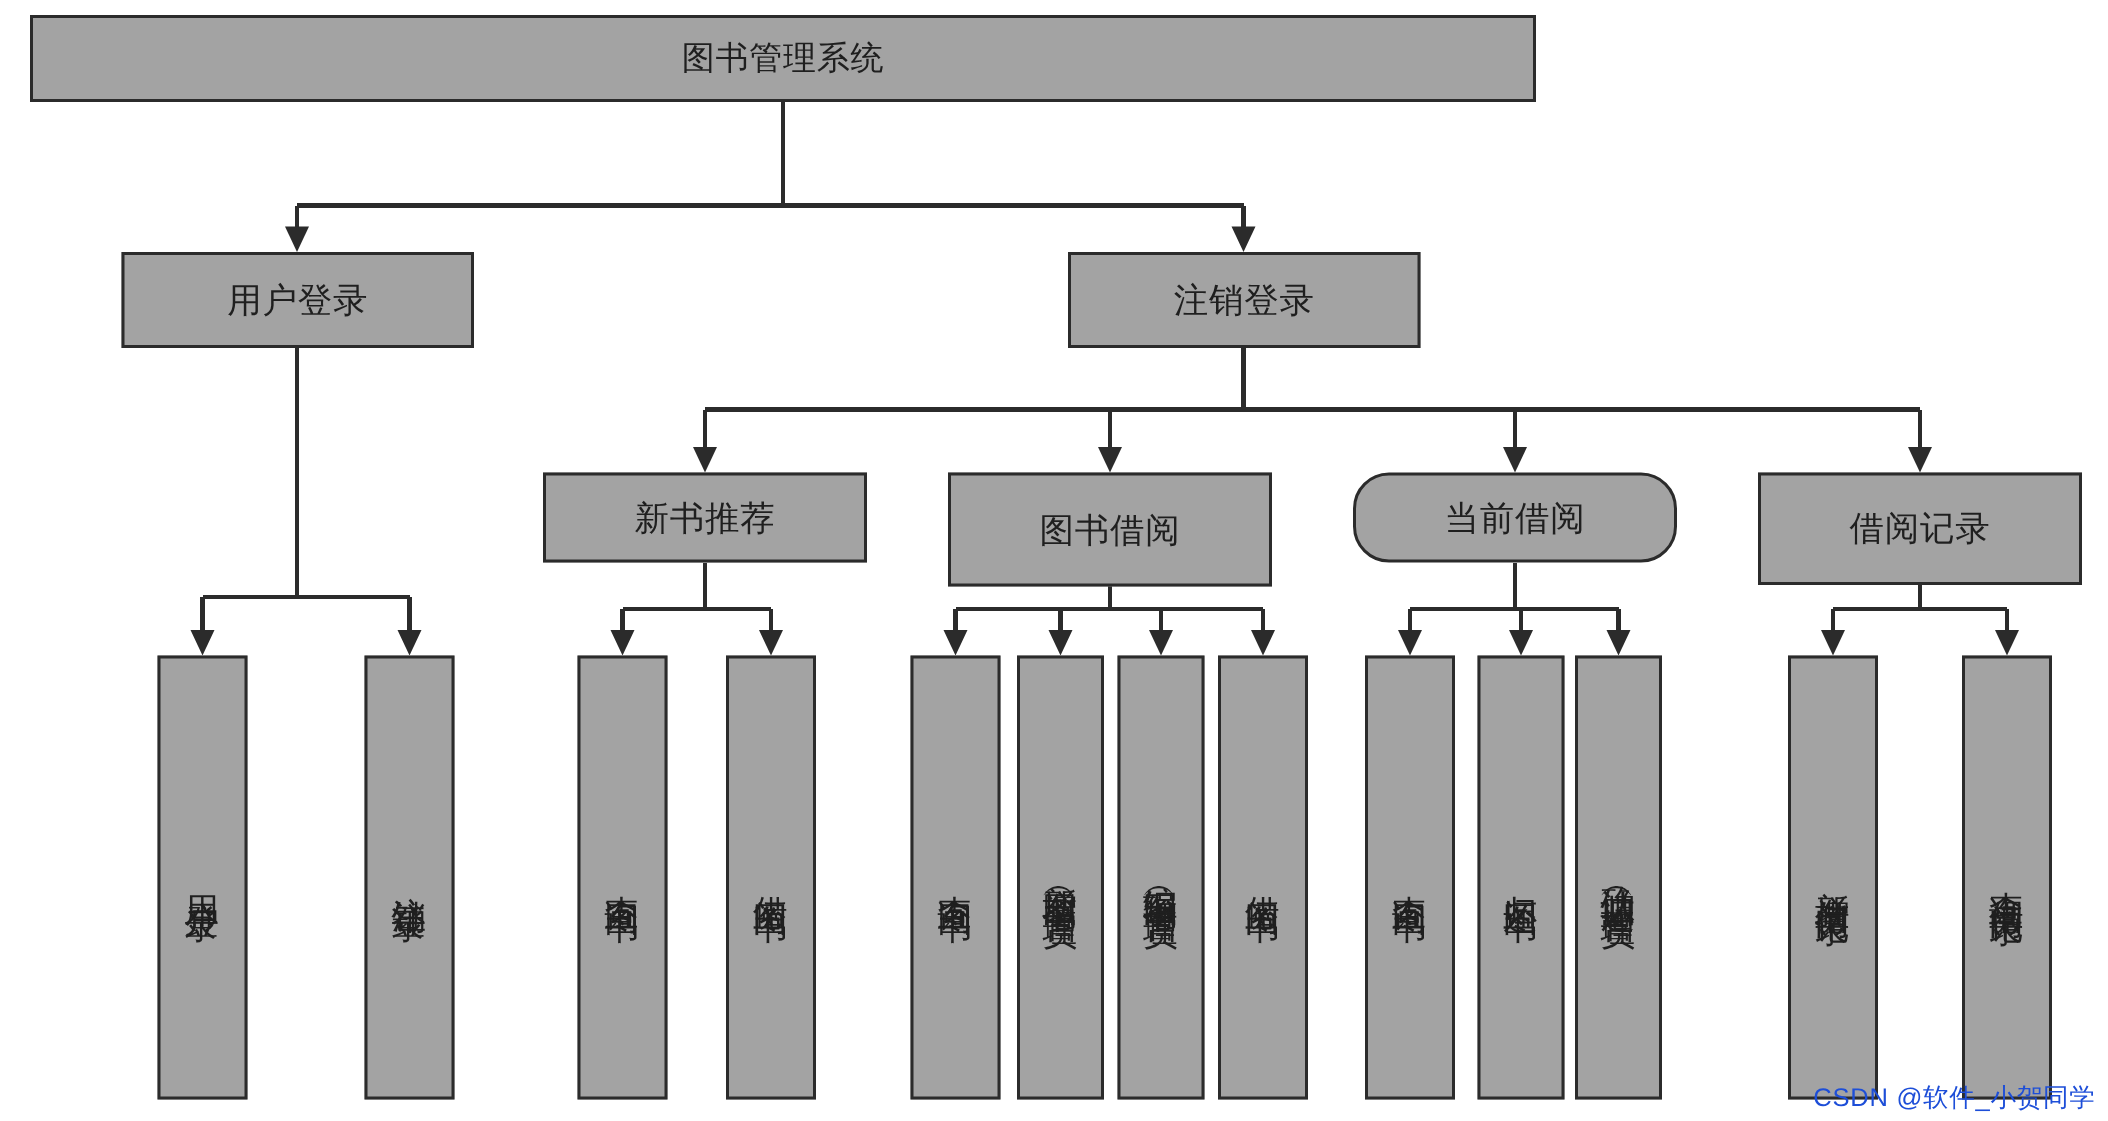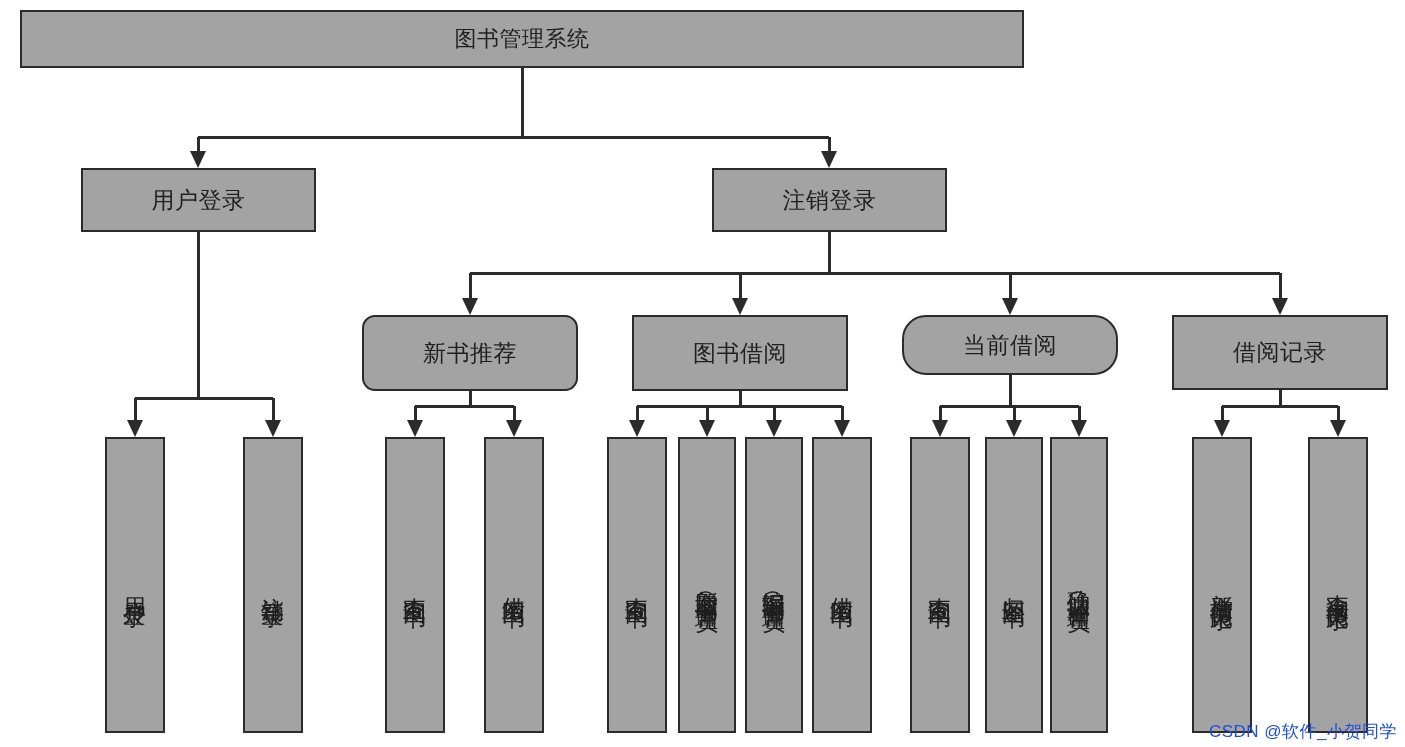--- a/index.html
+++ b/index.html
@@ -127,21 +127,21 @@
   <div id="node-layer">
       <div class="node-box root" style="left: 20px; top: 10px; width: 1004px; height: 58px;">
         <span class="node-label">图书管理系统</span>
       </div>
       <div class="node-box" style="left: 81px; top: 168px; width: 235px; height: 64px;">
         <span class="node-label">用户登录</span>
       </div>
       <div class="node-box" style="left: 712px; top: 168px; width: 235px; height: 64px;">
         <span class="node-label">注销登录</span>
       </div>
-      <div class="node-box" style="left: 362px; top: 315px; width: 216px; height: 76px; border-radius: 13px;">
+      <div class="node-box" style="left: 362px; top: 315px; width: 216px; height: 60px;">
         <span class="node-label">新书推荐</span>
       </div>
       <div class="node-box" style="left: 632px; top: 315px; width: 216px; height: 76px;">
         <span class="node-label">图书借阅</span>
       </div>
       <div class="node-box" style="left: 902px; top: 315px; width: 216px; height: 60px; border-radius: 24px;">
         <span class="node-label">当前借阅</span>
       </div>
       <div class="node-box" style="left: 1172px; top: 315px; width: 216px; height: 75px;">
         <span class="node-label">借阅记录</span>

